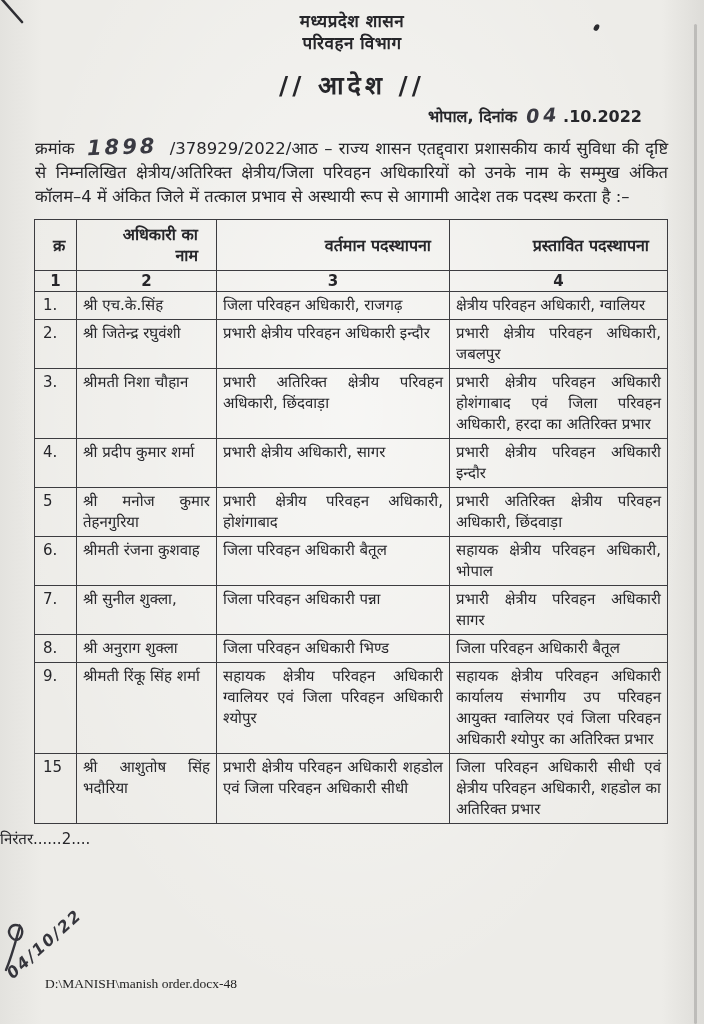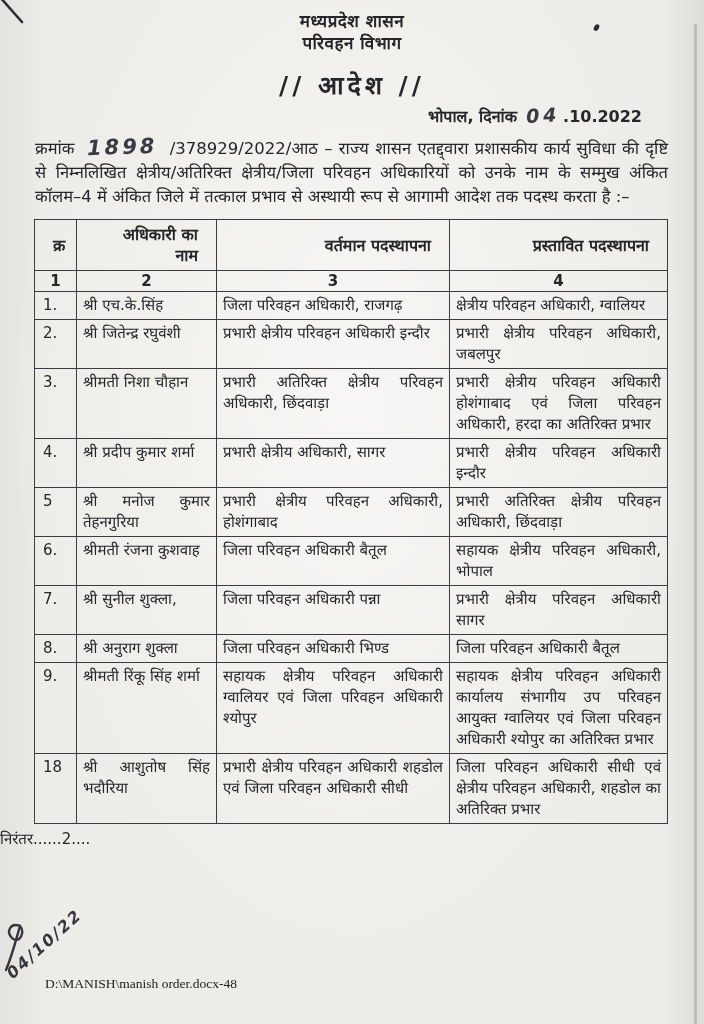--- a/index.html
+++ b/index.html
@@ -176,21 +176,21 @@
     </tr>
 
     <tr>
       <td class="c-sno">9.</td>
       <td class="c-name">श्रीमती रिंकू सिंह शर्मा</td>
       <td class="c-cur">सहायक क्षेत्रीय परिवहन अधिकारी ग्वालियर एवं जिला परिवहन अधिकारी श्योपुर</td>
       <td class="c-prop">सहायक क्षेत्रीय परिवहन अधिकारी कार्यालय संभागीय उप परिवहन आयुक्त ग्वालियर एवं जिला परिवहन अधिकारी श्योपुर का अतिरिक्त प्रभार</td>
     </tr>
 
     <tr>
-      <td class="c-sno">18</td>
+      <td class="c-sno">15</td>
       <td class="c-name">श्री आशुतोष सिंह भदौरिया</td>
       <td class="c-cur">प्रभारी क्षेत्रीय परिवहन अधिकारी शहडोल एवं जिला परिवहन अधिकारी सीधी</td>
       <td class="c-prop">जिला परिवहन अधिकारी सीधी एवं क्षेत्रीय परिवहन अधिकारी, शहडोल का अतिरिक्त प्रभार</td>
     </tr>
   </tbody>
   </table>
 
   <div class="continuation">निरंतर......2....</div>
 
   <div class="signature">

